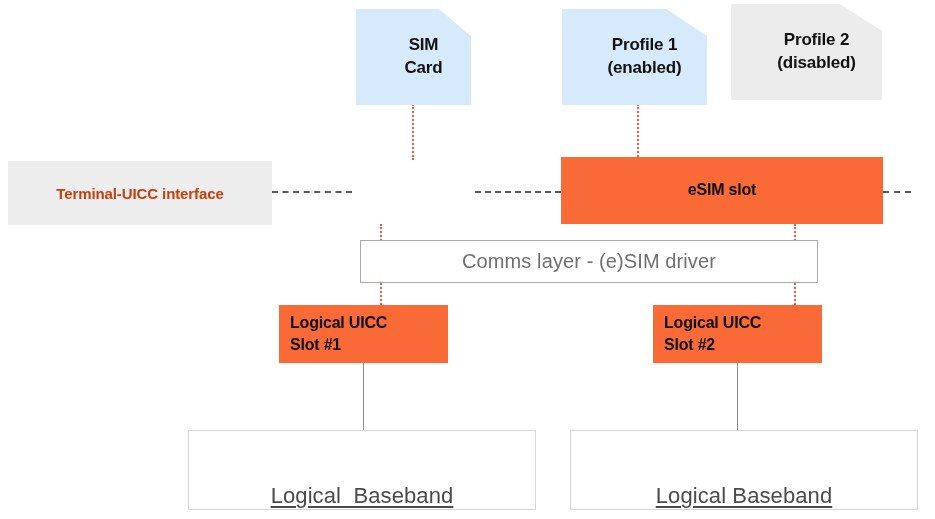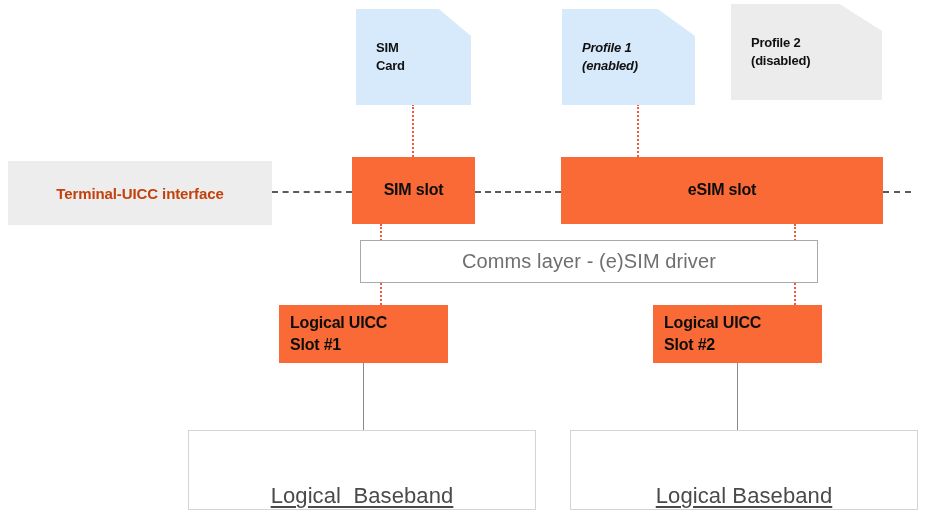--- a/index.html
+++ b/index.html
@@ -31,26 +31,27 @@
     white-space: pre-line;
   }
 
   
   .card {
     clip-path: polygon(0 0, 72% 0, 100% 28%, 100% 100%, 0 100%);
   }
   .card-blue  { background: #d7eafb; }
   .card-gray  { background: #ececec; }
   .card .label {
-    font-size: 13px;
+    font-size: 17px;
     font-weight: bold;
     color: #111111;
     line-height: 1.35;
     padding-left: 20px;
     letter-spacing: -0.2px;
+    text-align: center;
   }
 
   
   .orange { background: #fa6a36; }
   .orange .label {
     font-size: 16px;
     font-weight: bold;
     color: #0d0d0d;
     line-height: 1.4;
     letter-spacing: -0.2px;
@@ -130,37 +131,34 @@
   <div class="conn dashed-h" style="left:883px; top:191px; width:28px;"></div>
 
   <div class="conn solid-v" style="left:363px; top:363px; height:67px;"></div>
   <div class="conn solid-v" style="left:737px; top:363px; height:67px;"></div>
 
   <div class="node card card-blue" style="left:356px; top:9px; width:115px; height:96px;">
     <span class="label">SIM
 Card</span>
   </div>
 
-  <div class="node card card-blue" style="left:562px; top:9px; width:133px; height:96px;font-style:italic;">
+  <div class="node card card-blue" style="left:562px; top:9px; width:145px; height:96px;">
     <span class="label">Profile 1
 (enabled)</span>
   </div>
 
   <div class="node card card-gray" style="left:731px; top:4px; width:151px; height:96px;">
     <span class="label">Profile 2
 (disabled)</span>
   </div>
 
   <div class="node gray-flat" style="left:8px; top:161px; width:264px; height:64px;">
     <span class="label">Terminal-UICC interface</span>
   </div>
 
-  <div class="node orange" style="left:352px; top:157px; width:123px; height:67px;">
-    <span class="label label-center">SIM slot</span>
-  </div>
 
   <div class="node orange" style="left:561px; top:157px; width:322px; height:67px;">
     <span class="label label-center">eSIM slot</span>
   </div>
 
   <div class="node outlined" style="left:360px; top:240px; width:458px; height:43px;">
     <span class="comms-label">Comms layer - (e)SIM driver</span>
   </div>
 
   <div class="node orange" style="left:279px; top:305px; width:169px; height:58px;">

